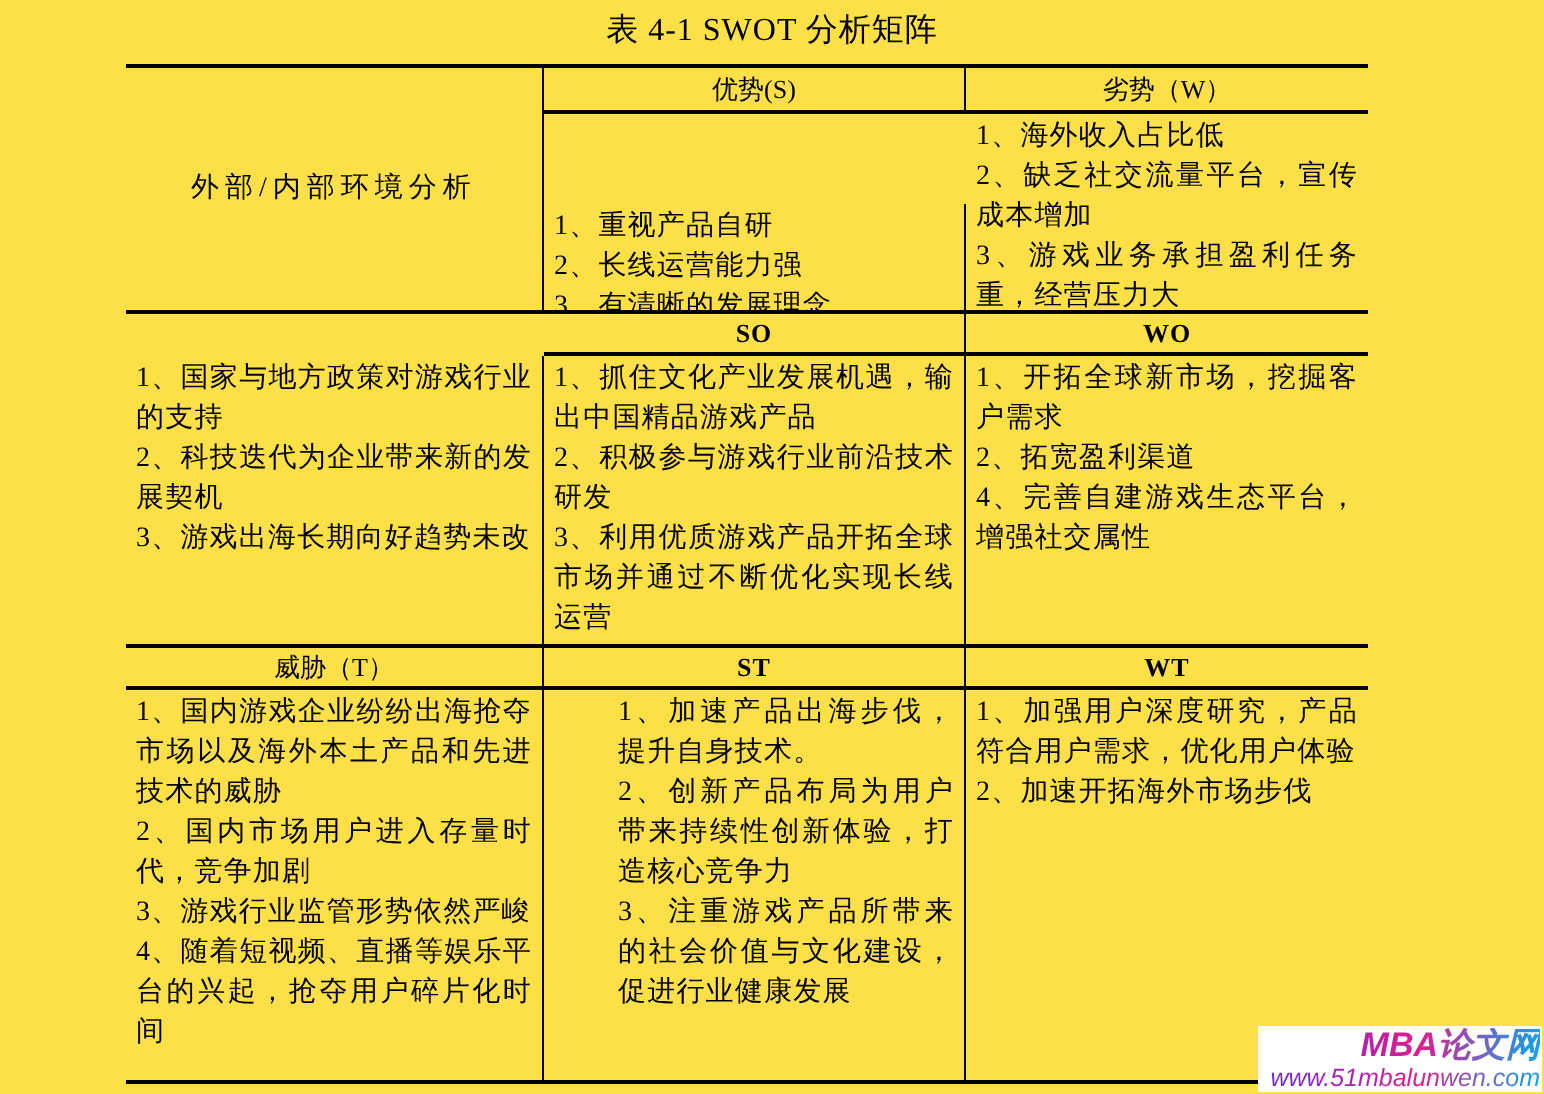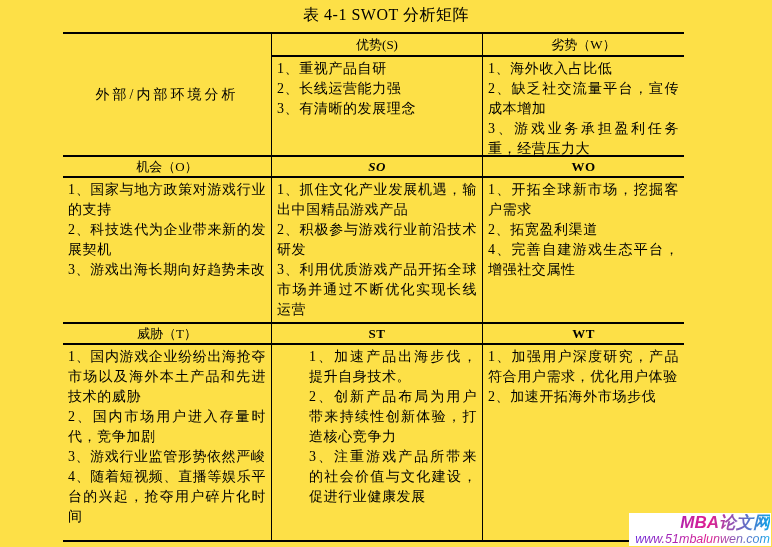--- a/index.html
+++ b/index.html
@@ -15,22 +15,22 @@
   .cell{box-sizing:border-box;overflow:hidden;}
   .vr{border-right:1px solid #000;}
   .hb{border-bottom:2px solid #000;}
   .head{display:flex;align-items:center;justify-content:center;font-size:13px;}
   .bold{font-weight:bold;letter-spacing:0.5px;}
   .corner{grid-area:1/1/3/2;display:flex;align-items:center;justify-content:center;
           letter-spacing:3px;border-right:1px solid #000;border-bottom:2px solid #000;}
   .content{padding:2px 5px 0 5px;}
   .content .li{text-align:justify;letter-spacing:0.6px;}
   .r1c2{grid-area:1/2;} .r1c3{grid-area:1/3;}
-  .r2c2{grid-area:2/2;} .r2c3{grid-area:2/3;}
-  .r3c1{grid-area:3/1;} .r3c2{grid-area:3/2;font-style:italic;} .r3c3{grid-area:3/3;}
+  .r2c2{grid-area:2/2;margin-top:45px;} .r2c3{grid-area:2/3;}
+  .r3c1{grid-area:3/1;} .r3c2{grid-area:3/2;} .r3c3{grid-area:3/3;}
   .r4c1{grid-area:4/1;} .r4c2{grid-area:4/2;} .r4c3{grid-area:4/3;}
   .r5c1{grid-area:5/1;} .r5c2{grid-area:5/2;} .r5c3{grid-area:5/3;}
   .r6c1{grid-area:6/1;} .r6c2{grid-area:6/2;margin-left:32px;} .r6c3{grid-area:6/3;}
   .watermark{position:absolute;right:1px;bottom:1px;background:#fff;
              padding:1px 1px 0 6px;text-align:right;z-index:5;
              font-family:"Liberation Sans","DejaVu Sans",sans-serif;font-style:italic;}
   .wm-name{font-weight:bold;font-size:17px;line-height:18px;color:#b31e8d;}
   .wm-url{font-size:12.5px;line-height:14px;color:#c2399b;}
   @supports ((-webkit-background-clip:text) or (background-clip:text)){
     .wm-name,.wm-url{
@@ -56,21 +56,20 @@
         <div class="li">1、重视产品自研</div>
         <div class="li">2、长线运营能力强</div>
         <div class="li">3、有清晰的发展理念</div>
       </div>
     <div class="cell content hb r2c3">
         <div class="li">1、海外收入占比低</div>
         <div class="li">2、缺乏社交流量平台，宣传成本增加</div>
         <div class="li">3、游戏业务承担盈利任务重，经营压力大</div>
       </div>
 
-    <div class="cell head vr hb r3c1">机会（O）</div>
     <div class="cell head bold vr hb r3c2">SO</div>
     <div class="cell head bold hb r3c3">WO</div>
 
     <div class="cell content vr hb r4c1">
         <div class="li">1、国家与地方政策对游戏行业的支持</div>
         <div class="li">2、科技迭代为企业带来新的发展契机</div>
         <div class="li">3、游戏出海长期向好趋势未改</div>
       </div>
     <div class="cell content vr hb r4c2">
         <div class="li">1、抓住文化产业发展机遇，输出中国精品游戏产品</div>

